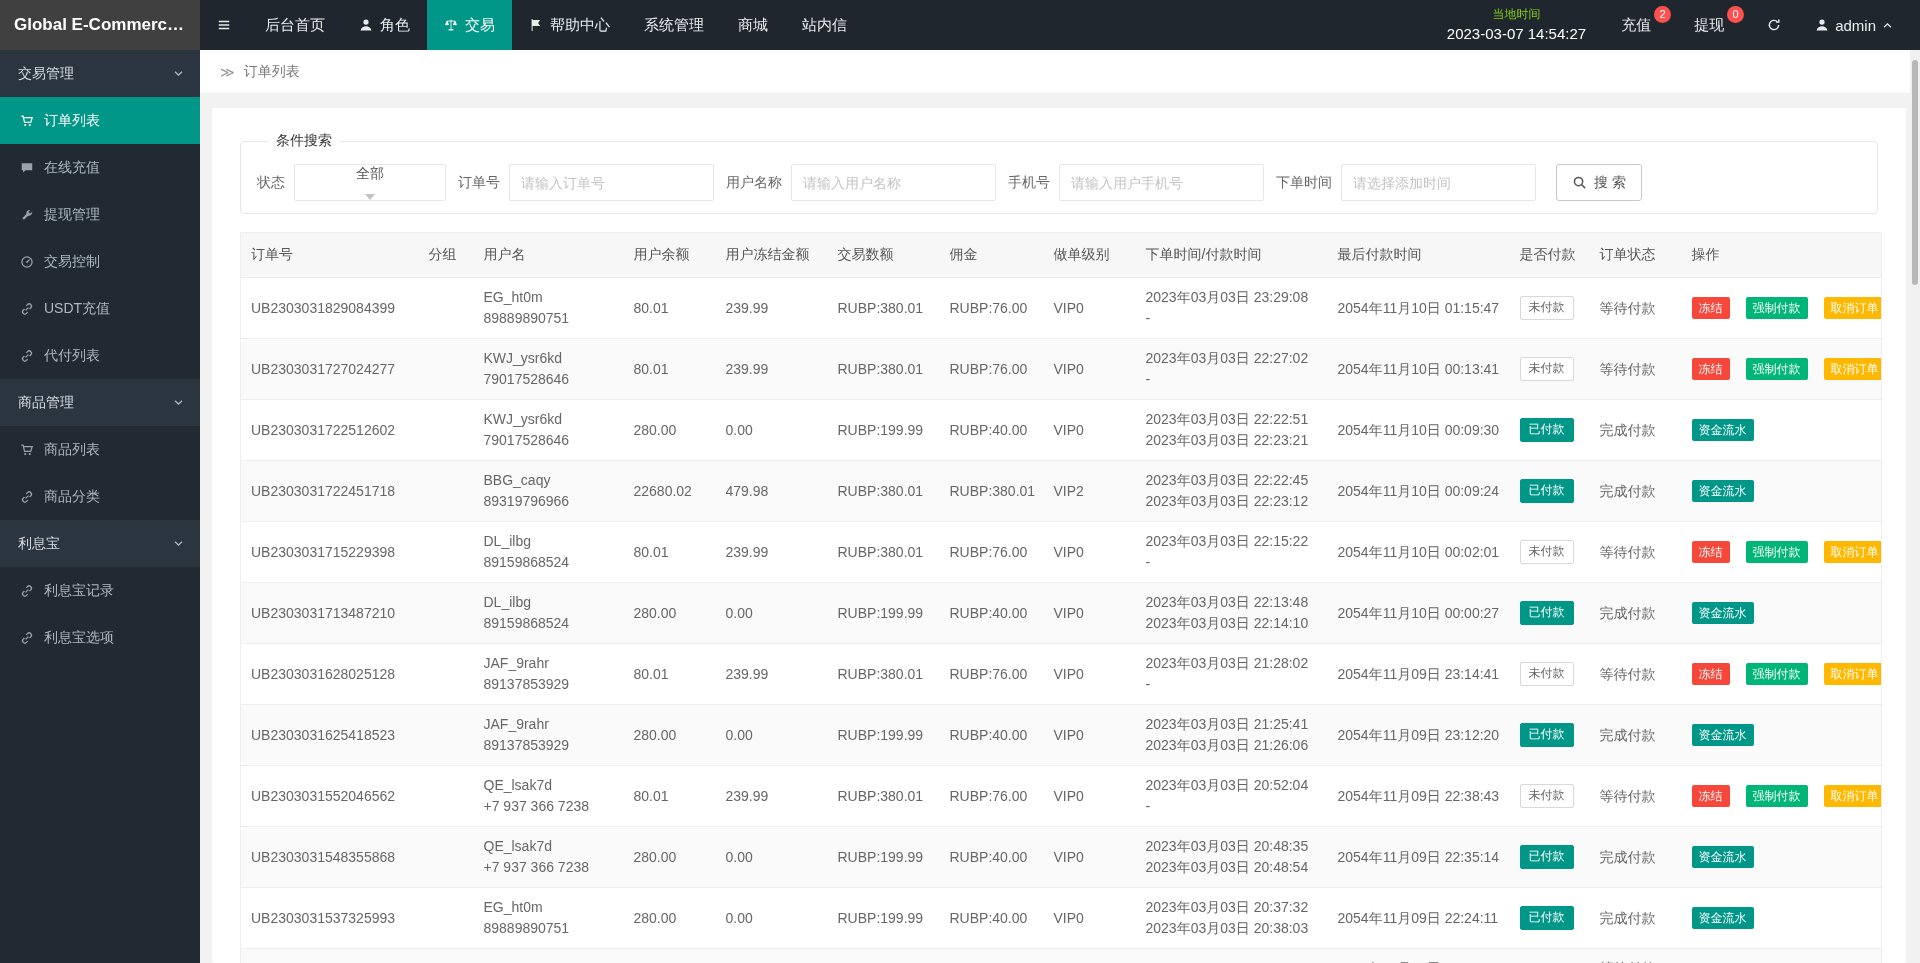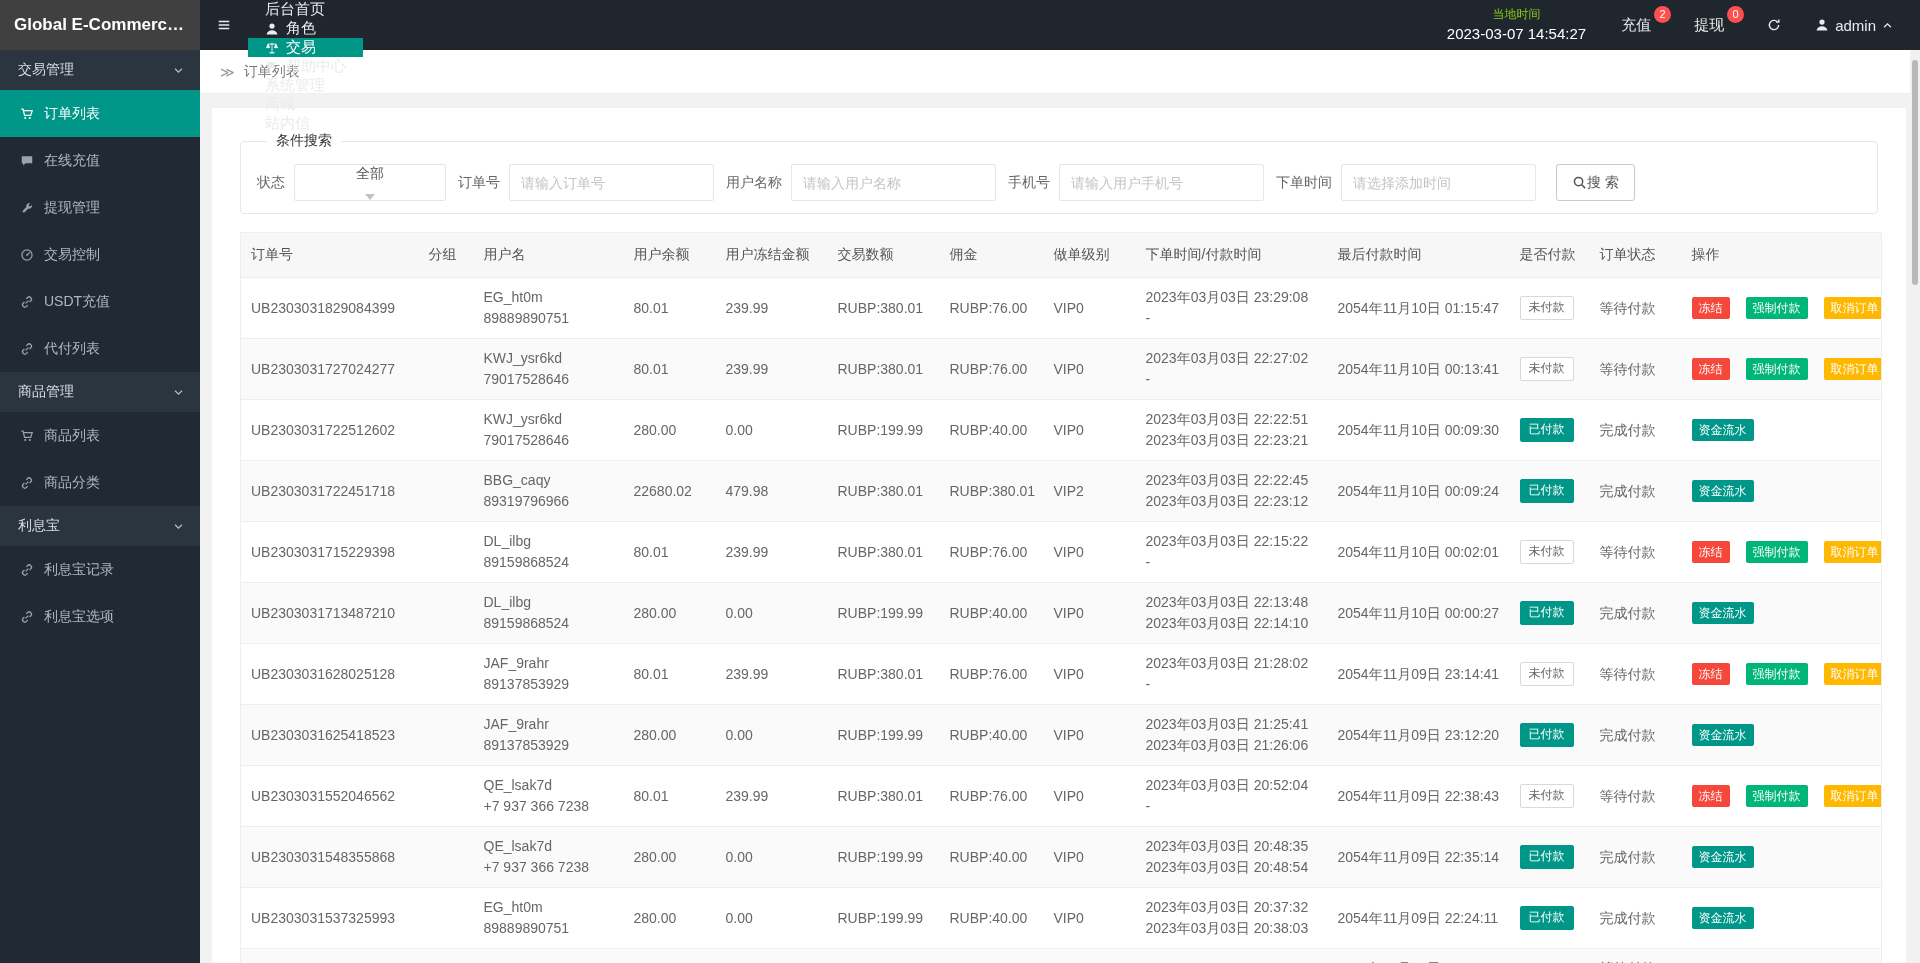--- a/index.html
+++ b/index.html
@@ -21,41 +21,41 @@
   .logo {
     width:200px; flex-shrink:0; padding:0 14px; line-height:50px;
     font-size:17px; font-weight:bold; color:#fff; white-space:nowrap;
     overflow:hidden; text-overflow:ellipsis; background:#404040;
   }
   .nav-item {
     display:flex; align-items:center; gap:7px; padding:0 17px;
     font-size:15px; color:#e8ecee; cursor:pointer; white-space:nowrap;
   }
   .nav-item.active { background:var(--accent); color:#fff; }
-  .nav-items { display:flex; align-items:stretch;flex-direction:column; }
+  .nav-items { display:flex; align-items:stretch; }
   .nav-right { margin-left:auto; display:flex; align-items:stretch; padding-right:10px; }
   .time-block { display:flex; flex-direction:column; justify-content:center; text-align:center; padding:0 18px; }
   .time-block .t1 { font-size:12px; color:#84cc16; line-height:1.4; }
   .time-block .t2 { font-size:15px; color:#fff; line-height:1.4; }
   .has-badge { position:relative; padding-right:26px; }
   .red-badge {
     position:absolute; top:6px; right:6px; background:var(--badge-red); color:#fff;
     font-size:11px; min-width:17px; height:17px; line-height:17px; text-align:center;
     border-radius:9px; padding:0 4px;
   }
   .admin-item { gap:6px;align-items:center; }
   .admin-item .chev svg { width:11px; height:11px; }
 
   
   .sidebar {
     position:fixed; top:50px; left:0; bottom:0; width:200px;
     background:#212a32; overflow:hidden; z-index:15;
   }
   .side-group {
-    height:40px; background:#2a3540; color:#d8dee3; display:flex;
+    height:47px; background:#2a3540; color:#d8dee3; display:flex;
     align-items:center; justify-content:space-between; padding:0 16px 0 18px;
     font-size:14px; cursor:pointer;
   }
   .side-group .chev svg { width:11px; height:11px; opacity:.8; }
   .side-item {
     height:47px; display:flex; align-items:center; gap:10px; padding-left:20px;
     color:#aeb9c2; font-size:14px; background:#212a32; cursor:pointer;
   }
   .side-item .icon { opacity:.85; }
   .side-item.active { background:var(--accent); color:#fff; }
@@ -87,21 +87,21 @@
   .inp::placeholder { color:#c4c4c4; }
   .inp.date { width:195px; }
   .select {
     height:37px; width:152px; border:1px solid #e6e6e6; border-radius:2px;
     display:flex; align-items:center; justify-content:space-between;
     padding:0 11px; font-size:14px; color:#555; background:#fff; cursor:pointer;flex-direction:column;
   }
   .select .caret svg { width:10px; height:6px; color:#c2c2c2; }
   .search-btn {
     height:37px; margin-left:8px; padding:0 15px; background:#fff;
-    border:1px solid #c9c9c9; border-radius:3px; display:flex; align-items:center; 
+    border:1px solid #c9c9c9; border-radius:3px; display:flex; align-items:center; gap:7px;
     font-size:14px; color:#555; cursor:pointer;
     font-family:"Liberation Sans","DejaVu Sans",sans-serif;
   }
   .search-btn .icon svg { width:15px; height:15px; }
 
   
   table.grid { width:100%; border-collapse:collapse; table-layout:fixed; border:1px solid #eee; }
   table.grid th {
     background:#f7f7f7; color:#555; font-weight:400; text-align:left;
     padding:13px 10px; font-size:14px; border-bottom:1px solid #eee; white-space:nowrap;

